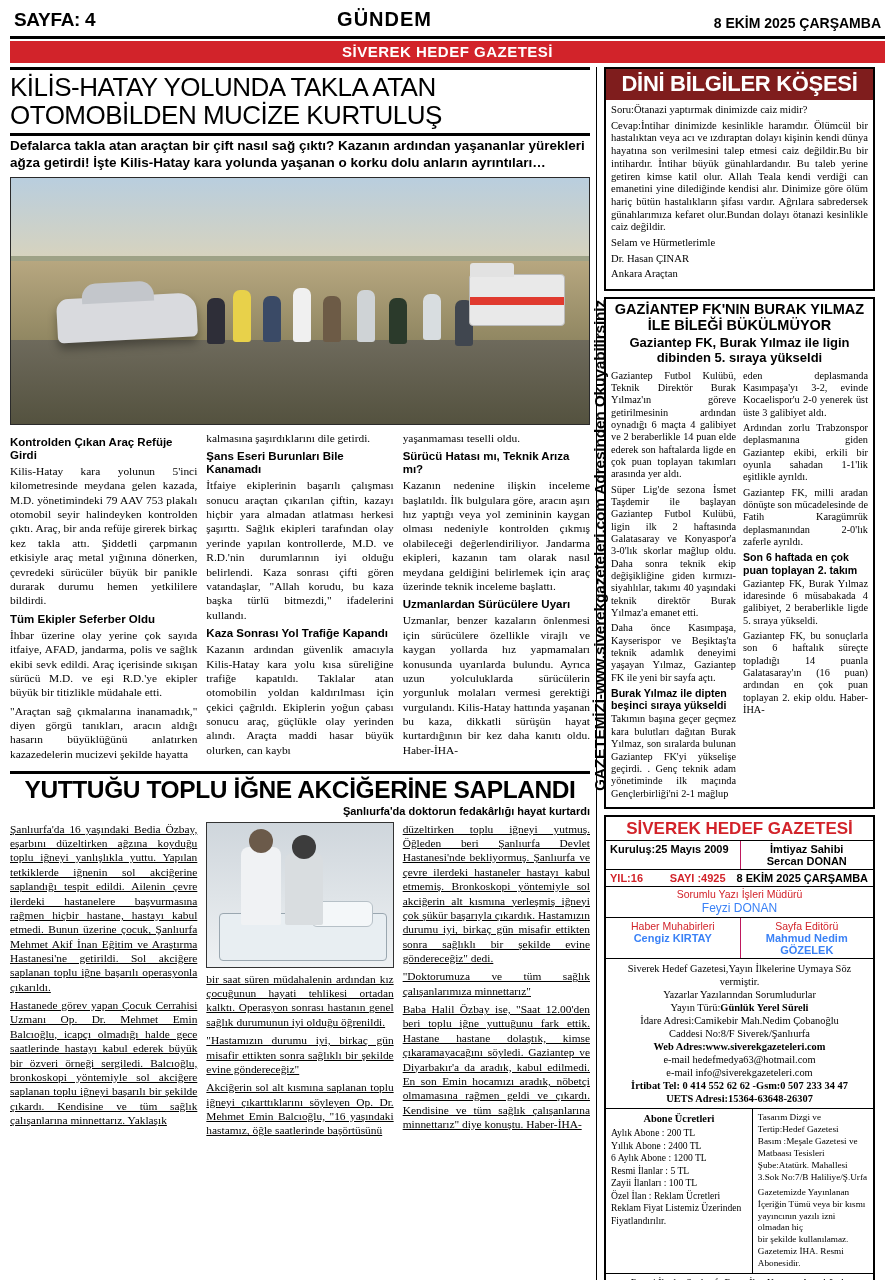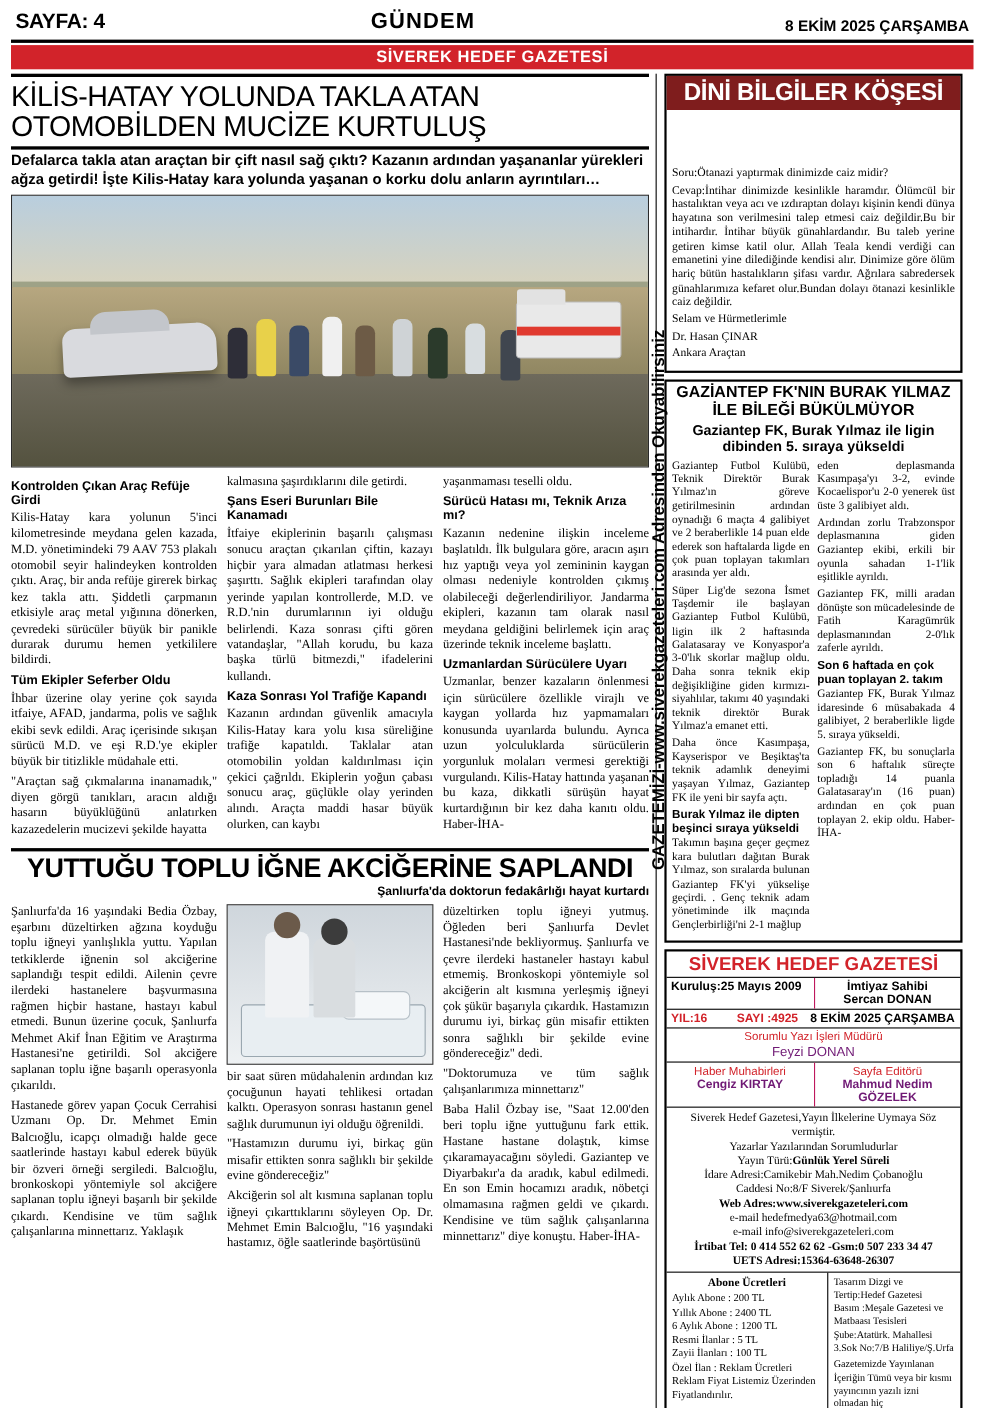--- a/index.html
+++ b/index.html
@@ -107,41 +107,41 @@
   h2.sub-lead {
     font-family: "Liberation Sans", sans-serif; font-weight: bold;
     font-size: 24.5px; line-height: 1.05; text-align: center; margin: 2px 0 2px 0;
     letter-spacing: -0.4px;
   }
   .sub-lead-deck {
     font-family: "Liberation Sans", sans-serif; font-weight: bold;
     font-size: 11px; text-align: right; margin: 1px 0 5px 0;
   }
   .sec-cols { display: flex; gap: 9px; }
-  .sec-cols .c { width: 189px; }
+  .sec-cols .c { width: 189px; text-decoration: underline; }
   .hosp-photo {
     width: 100%; height: 146px; border: 1px solid #333; position: relative; overflow: hidden;
     background: linear-gradient(#cfd6dc, #eef1f3);
   }
   .hosp-photo .bed { position:absolute; left:12px; bottom:6px; width:168px; height:48px;
     background:#e8eef2; border:1px solid #9aa7b0; border-radius:4px; }
   .hosp-photo .pillow{position:absolute; left:104px; bottom:40px; width:62px;height:26px;background:#f4f7f9;border:1px solid #b6c0c7;border-radius:6px;}
   .hosp-photo .doc{position:absolute; left:34px; top:24px; width:40px;height:78px;background:#f0f2f4;border-radius:8px 8px 2px 2px;}
   .hosp-photo .doc .head{position:absolute;left:8px;top:-18px;width:24px;height:24px;border-radius:50%;background:#6b5a4a;}
   .hosp-photo .nurse{position:absolute; left:78px; top:30px; width:38px;height:72px;background:#d9dde0;border-radius:8px 8px 2px 2px;}
   .hosp-photo .nurse .head{position:absolute;left:7px;top:-18px;width:24px;height:24px;border-radius:50%;background:#3c3c3c;}
 
   
   .rbox { border: 2px solid #000; margin-bottom: 6px; }
   .rbox-head-red {
     background: #7f1d1d; color: #fff; text-align: center;
     font-family: "Liberation Sans", sans-serif; font-weight: bold;
     font-size: 22px; padding: 2px 0 3px 0; letter-spacing: -0.3px;
   }
-  .rbox-body { padding: 4px 5px 5px 5px; margin-top: 48px; }
+  .rbox-body { padding: 4px 5px 5px 5px; }
   .rbox-body p {
     font-size: 10.6px; line-height: 1.2; text-align: justify; margin: 0 0 3px 0;
   }
   .sig { font-size: 10.6px; line-height: 1.2; margin: 0; }
 
   .rhead-black {
     text-align: center; font-family: "Liberation Sans", sans-serif;
     font-weight: bold; font-size: 14.5px; line-height: 1.08; padding: 3px 4px 2px 4px;
   }
   .rdeck {
@@ -164,21 +164,21 @@
     font-size: 17px; padding: 2px 0 1px 0; border-bottom: 1px solid #000;
   }
   .imprint-row {
     display: flex; border-bottom: 1px solid #000;
     font-family: "Liberation Sans", sans-serif;
   }
   .imprint-row .l { width: 50%; padding: 2px 4px; font-size: 11px; font-weight: bold; }
   .imprint-row .r { width: 50%; padding: 2px 4px; font-size: 11px; font-weight: bold;
     border-left: 1px solid #be185d; text-align: center; }
   .imp-red { color: #d2232a; }
-  .imp-blue { color: #701a75; }
+  .imp-blue { color: #3b82f6; }
   .imp-center { text-align: center; }
   .imprint-sub { font-size: 10.5px; font-weight: normal; }
   .imprint-free {
     padding: 3px 5px; font-size: 10.4px; line-height: 1.25; text-align: center;
   }
   .imprint-free b { font-weight: bold; }
   .price-block { display: flex; border-top: 1px solid #000; }
   .price-left { width: 55%; padding: 3px 5px; font-size: 9.6px; line-height: 1.3; border-right: 1px solid #000; }
   .price-right { width: 45%; padding: 3px 5px; font-size: 9.2px; line-height: 1.3; }
   .price-title { font-weight: bold; text-align: center; font-size: 10.4px; margin-bottom: 2px; }

